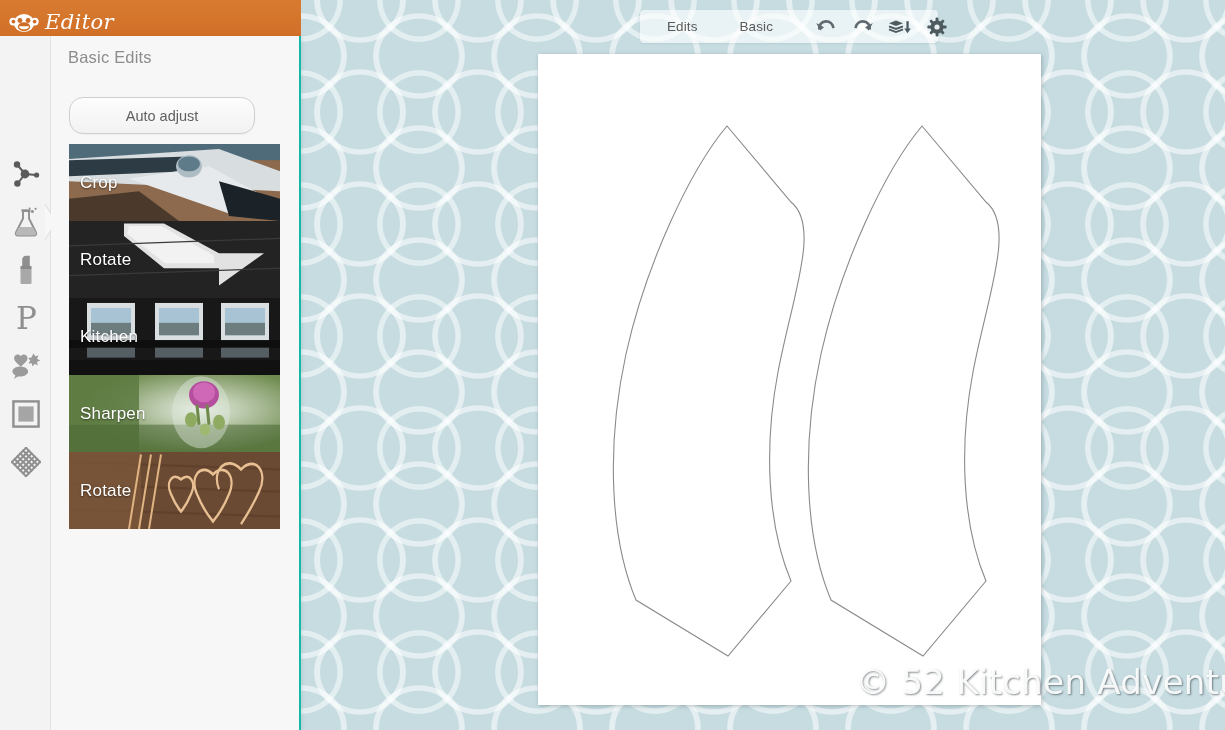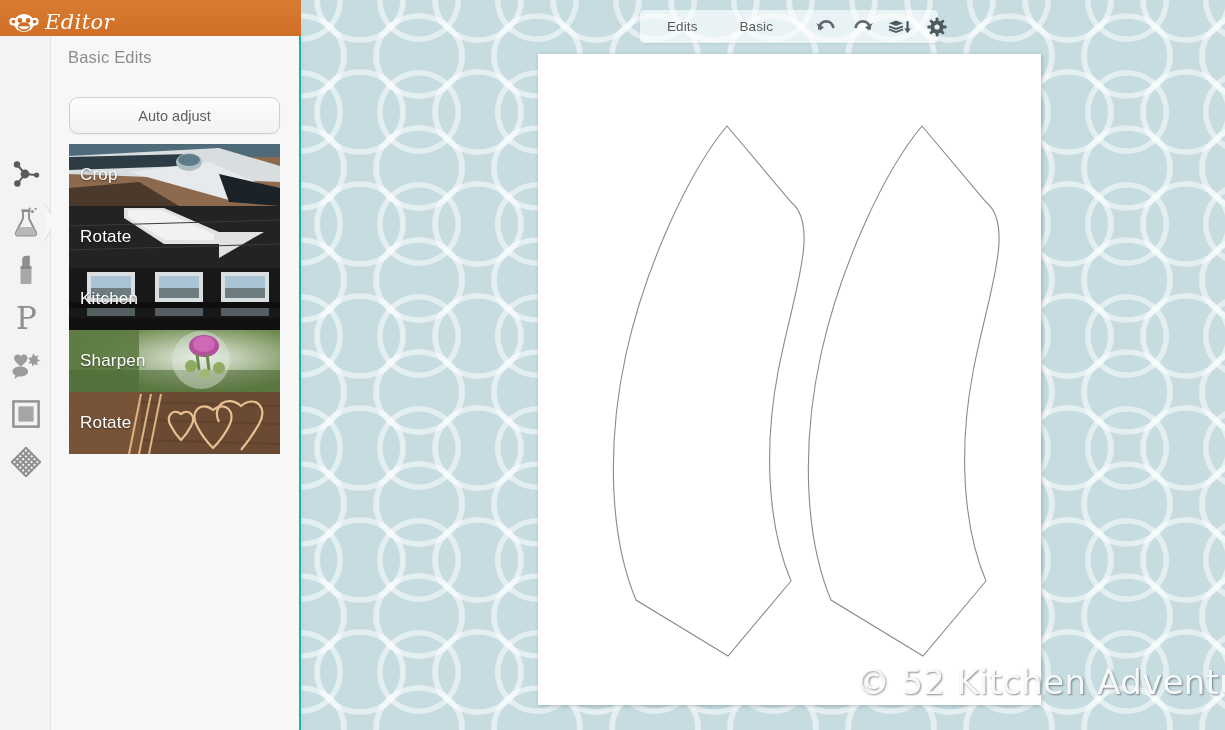--- a/index.html
+++ b/index.html
@@ -197,42 +197,42 @@
     left: 17px;
     top: 12px;
     font-size: 16.5px;
     color: #8c8c8c;
     letter-spacing: .2px;
   }
   #auto-adjust {
     position: absolute;
     left: 18px;
     top: 61px;
-    width: 211px;
+    width: 186px;
     height: 37px;
     background: linear-gradient(to bottom, #fdfdfd 0%, #f2f2f2 100%);
     border: 1px solid #cfcfcf;
-    border-radius: 9px;
+    border-radius: 14px;
     font-size: 14.5px;
     color: #5f5f5f;
     font-family: "Liberation Sans", sans-serif;
     cursor: pointer;
     box-shadow: 0 1px 1px rgba(0,0,0,0.04);
   }
 
   #edit-list {
     position: absolute;
     left: 18px;
     top: 108px;
     width: 211px;
   }
   .edit-item {
     position: relative;
     width: 211px;
-    height: 62px;
+    height: 77px;
     overflow: hidden;
     cursor: pointer;
     display: block;
   }
   .edit-thumb {
     position: absolute;
     inset: 0;
     width: 100%;
     height: 100%;
   }

